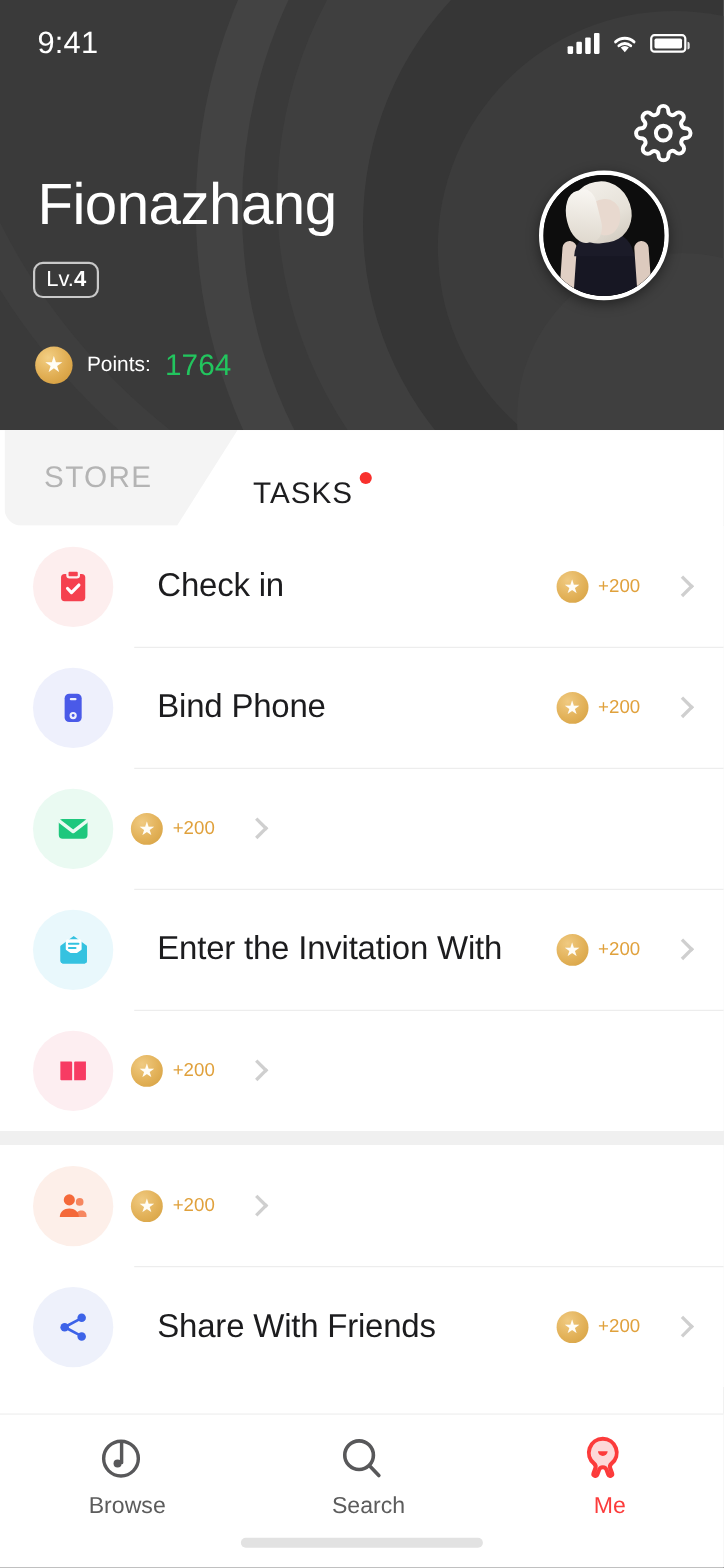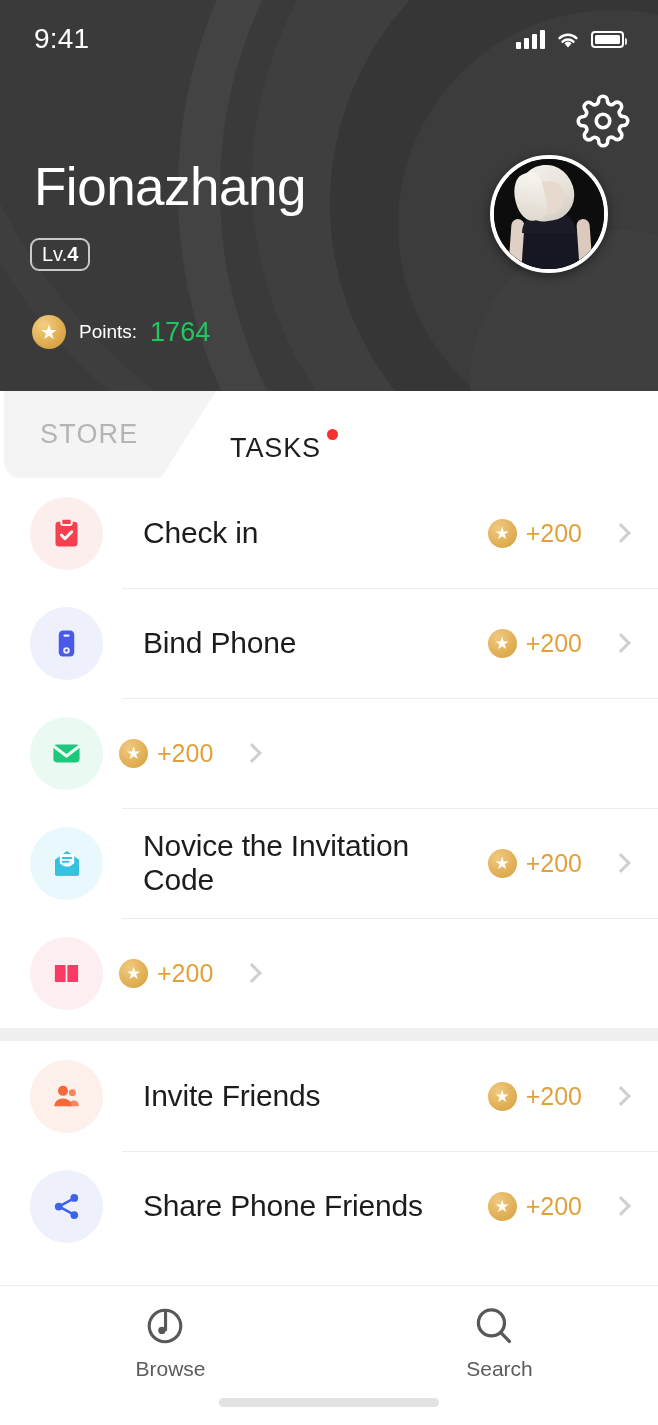--- a/index.html
+++ b/index.html
@@ -133,21 +133,21 @@
     width:73px; height:73px; border-radius:50%;
     display:flex; align-items:center; justify-content:center; flex:0 0 73px;
   }
   .task-label { flex:1; margin-left:24px; font-size:30px; color:#1c1c1e; letter-spacing:-.2px; }
   .reward { display:flex; align-items:center; gap:9px; margin-right:16px; }
   .rw-coin {
     width:29px; height:29px; border-radius:50%;
     background:radial-gradient(circle at 35% 30%, #f0ca81 0%, #e2b158 55%, #d49f3f 100%);
     display:flex; align-items:center; justify-content:center; color:#fffdf7; font-size:17px; line-height:1;
   }
-  .rw-text { color:#e0a13c; font-size:25px; }
+  .rw-text { color:#e0a13c; font-size:17px; }
   .chev { width:14px; height:14px; border-right:3px solid #cfcfcf; border-top:3px solid #cfcfcf; transform:rotate(45deg); margin-right:8px; }
 
   
   .bottomnav {
     position:absolute; left:0; bottom:0; width:658px; height:140px;
     background:#fff; border-top:1px solid #ededed;
     display:flex; align-items:flex-start; padding-top:14px;
   }
   .nav-item { flex:1; display:flex; flex-direction:column; align-items:center; gap:5px; }
   .nav-ico { width:52px; height:52px; display:flex; align-items:center; justify-content:center; }
@@ -282,21 +282,21 @@
 
     <div class="task-row">
       <div class="icon-circle" style="background:#e9f8fc">
         <svg width="32" height="32" viewBox="0 0 24 24">
           <path d="M3 9.5 12 3l9 6.5V20a1.6 1.6 0 0 1-1.6 1.6H4.6A1.6 1.6 0 0 1 3 20Z" fill="#35c2e0"></path>
           <rect x="6.6" y="5.2" width="10.8" height="9.4" rx="1.6" fill="#fff"></rect>
           <path d="M8.8 8.2h6.4M8.8 11.1h4.4" stroke="#35c2e0" stroke-width="1.5" stroke-linecap="round"></path>
           <path d="M3 9.8l9 6.2 9-6.2V20a1.6 1.6 0 0 1-1.6 1.6H4.6A1.6 1.6 0 0 1 3 20Z" fill="#35c2e0"></path>
         </svg>
       </div>
-      <div class="task-label">Novice the Invitation Code</div>
+      <div class="task-label">Enter the Invitation With</div>
       <div class="reward">
         <div class="rw-coin">★</div>
         <div class="rw-text">+200</div>
       </div>
       <div class="chev"></div>
     </div>
 
     <div class="task-row">
       <div class="icon-circle" style="background:#fdeef1">
         <svg width="31" height="31" viewBox="0 0 24 24" fill="#f73b63">
@@ -318,38 +318,37 @@
 
     <div class="task-row">
       <div class="icon-circle" style="background:#fdefe9">
         <svg width="31" height="31" viewBox="0 0 24 24" fill="#f4693a">
           <circle cx="9.3" cy="7.6" r="3.9"></circle>
           <path d="M2.6 19.6c0-3.7 3-6 6.7-6s6.7 2.3 6.7 6z"></path>
           <circle cx="16.6" cy="9" r="2.7" opacity=".78"></circle>
           <path d="M13.4 19.6c0-2.8 1.9-4.6 4.4-4.6 2 0 3.6 1.2 3.6 3.4v1.2z" opacity=".78"></path>
         </svg>
       </div>
-      <div class="task-label">Invite Friends</div>
       <div class="reward">
         <div class="rw-coin">★</div>
         <div class="rw-text">+200</div>
       </div>
       <div class="chev"></div>
     </div>
 
     <div class="task-row">
       <div class="icon-circle" style="background:#eef1fb">
         <svg width="31" height="31" viewBox="0 0 24 24" fill="#3d63e8">
           <circle cx="18" cy="5.4" r="3"></circle>
           <circle cx="18" cy="18.6" r="3"></circle>
           <circle cx="6" cy="12" r="3"></circle>
           <path d="M8.5 10.7 15.6 6.9M8.5 13.3l7.1 3.8" stroke="#3d63e8" stroke-width="1.9" stroke-linecap="round"></path>
         </svg>
       </div>
-      <div class="task-label">Share Phone Friends</div>
+      <div class="task-label">Share With Friends</div>
       <div class="reward">
         <div class="rw-coin">★</div>
         <div class="rw-text">+200</div>
       </div>
       <div class="chev"></div>
     </div>
   </div>
 
   <div class="bottomnav">
 
@@ -368,17 +367,27 @@
       <div class="nav-ico">
         <svg width="44" height="44" viewBox="0 0 24 24" fill="none" stroke="#58585a" stroke-width="1.8" stroke-linecap="round">
           <circle cx="10.6" cy="10.3" r="7.1"></circle>
           <path d="M15.9 15.7 20.4 20.4"></path>
         </svg>
       </div>
       <div class="nav-label">Search</div>
     </div>
 
 
+    <div class="nav-item active">
+      <div class="nav-ico">
+        <svg width="44" height="44" viewBox="0 0 24 24">
+          <path d="M12 2.2a6.9 6.9 0 0 1 4.3 12.3c-.8.7-1 1.3-.6 2.3l.9 2.4a1 1 0 0 1-1.9.7l-.9-2.4c-.3-.9-.8-1.2-1.8-1.2s-1.5.3-1.8 1.2l-.9 2.4a1 1 0 0 1-1.9-.7l.9-2.4c.4-1 .2-1.6-.6-2.3A6.9 6.9 0 0 1 12 2.2Z" fill="#fdd9d9"></path>
+          <path d="M12 2.2a6.9 6.9 0 0 1 4.3 12.3c-.8.7-1 1.3-.6 2.3l.9 2.4a1 1 0 0 1-1.9.7l-.9-2.4c-.3-.9-.8-1.2-1.8-1.2s-1.5.3-1.8 1.2l-.9 2.4a1 1 0 0 1-1.9-.7l.9-2.4c.4-1 .2-1.6-.6-2.3A6.9 6.9 0 0 1 12 2.2Z" fill="none" stroke="#fc3b3b" stroke-width="2"></path>
+          <path d="M9.6 8.3h4.8a2.4 2.4 0 0 1-4.8 0Z" fill="#fc3b3b"></path>
+        </svg>
+      </div>
+      <div class="nav-label">Me</div>
+    </div>
 
     <div class="home-ind"></div>
   </div>
 
 </div>
 
 </body></html>

